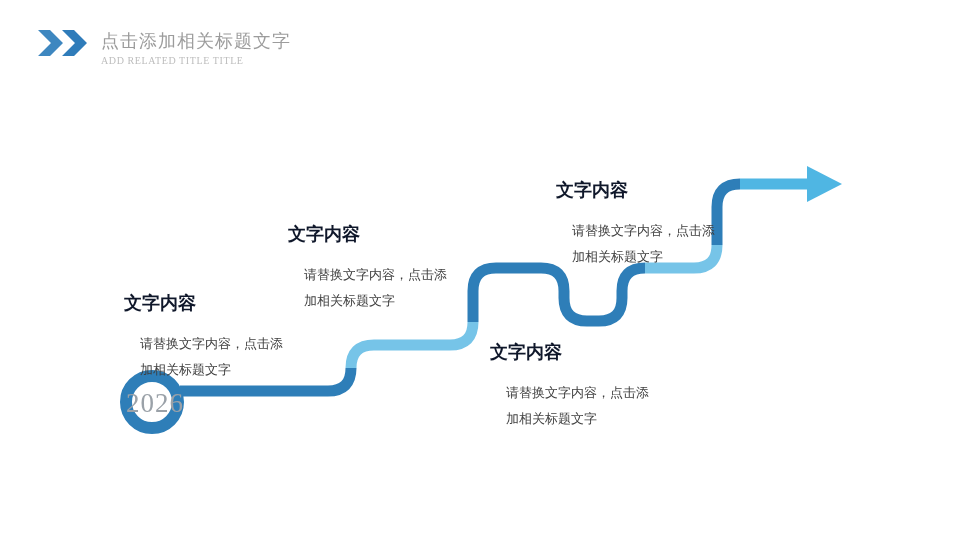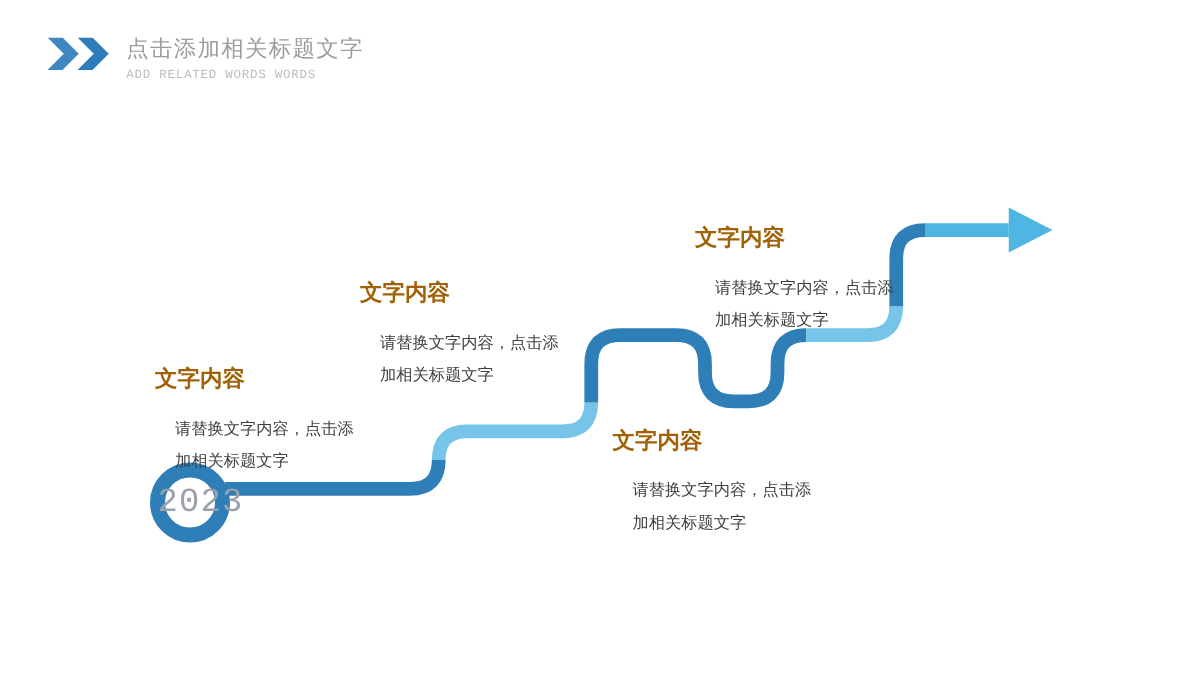--- a/index.html
+++ b/index.html
@@ -2,21 +2,21 @@
 <html><head>
 <meta charset="utf-8">
 <style>
   html, body { margin: 0; padding: 0; background: #ffffff; }
   .slide {
     position: relative;
     width: 960px;
     height: 540px;
     background: #ffffff;
     overflow: hidden;
-    font-family: Liberation Mono, monospace;
+    font-family: Liberation Serif, serif;
   }
 
   
   .header {
     position: absolute;
     left: 38px;
     top: 30px;
     display: flex;
     align-items: flex-start;
     gap: 13px;
@@ -48,21 +48,21 @@
     color: #9aa1a8;
     letter-spacing: 1px;
   }
 
   
   .block { position: absolute; width: 205px; }
   .block h3 {
     margin: 0 0 11px 0;
     font-size: 18px;
     font-weight: bold;
-    color: #a16207;
+    color: #0f172a;
   }
   .block p {
     margin: 16px;
     font-size: 13px;
     color: #3f3f3f;
     line-height: 26px;
   }
   .b1 { left: 124px; top: 291px; }
   .b2 { left: 288px; top: 222px; }
   .b3 { left: 490px; top: 340px; }
@@ -95,25 +95,25 @@
 
   <div class="header">
     <div class="chevrons">
       <svg width="50" height="26" viewBox="0 0 50 26">
         <polygon points="0,0 12,0 25,13 12,26 0,26 13,13" fill="#3e87c0"></polygon>
         <polygon points="24,0 36,0 49,13 36,26 24,26 37,13" fill="#2f7cba"></polygon>
       </svg>
     </div>
     <div class="header-titles">
       <div class="slide-title">点击添加相关标题文字</div>
-      <div class="slide-subtitle">ADD RELATED WORDS WORDS</div>
+      <div class="slide-subtitle">ADD RELATED TITLE TITLE</div>
     </div>
   </div>
 
-  <div class="year">2023</div>
+  <div class="year">2026</div>
 
   <div class="block b1">
     <h3>文字内容</h3>
     <p><span>请替换文字内容，点击添</span><br><span>加相关标题文字</span></p>
   </div>
 
   <div class="block b2">
     <h3>文字内容</h3>
     <p><span>请替换文字内容，点击添</span><br><span>加相关标题文字</span></p>
   </div>

